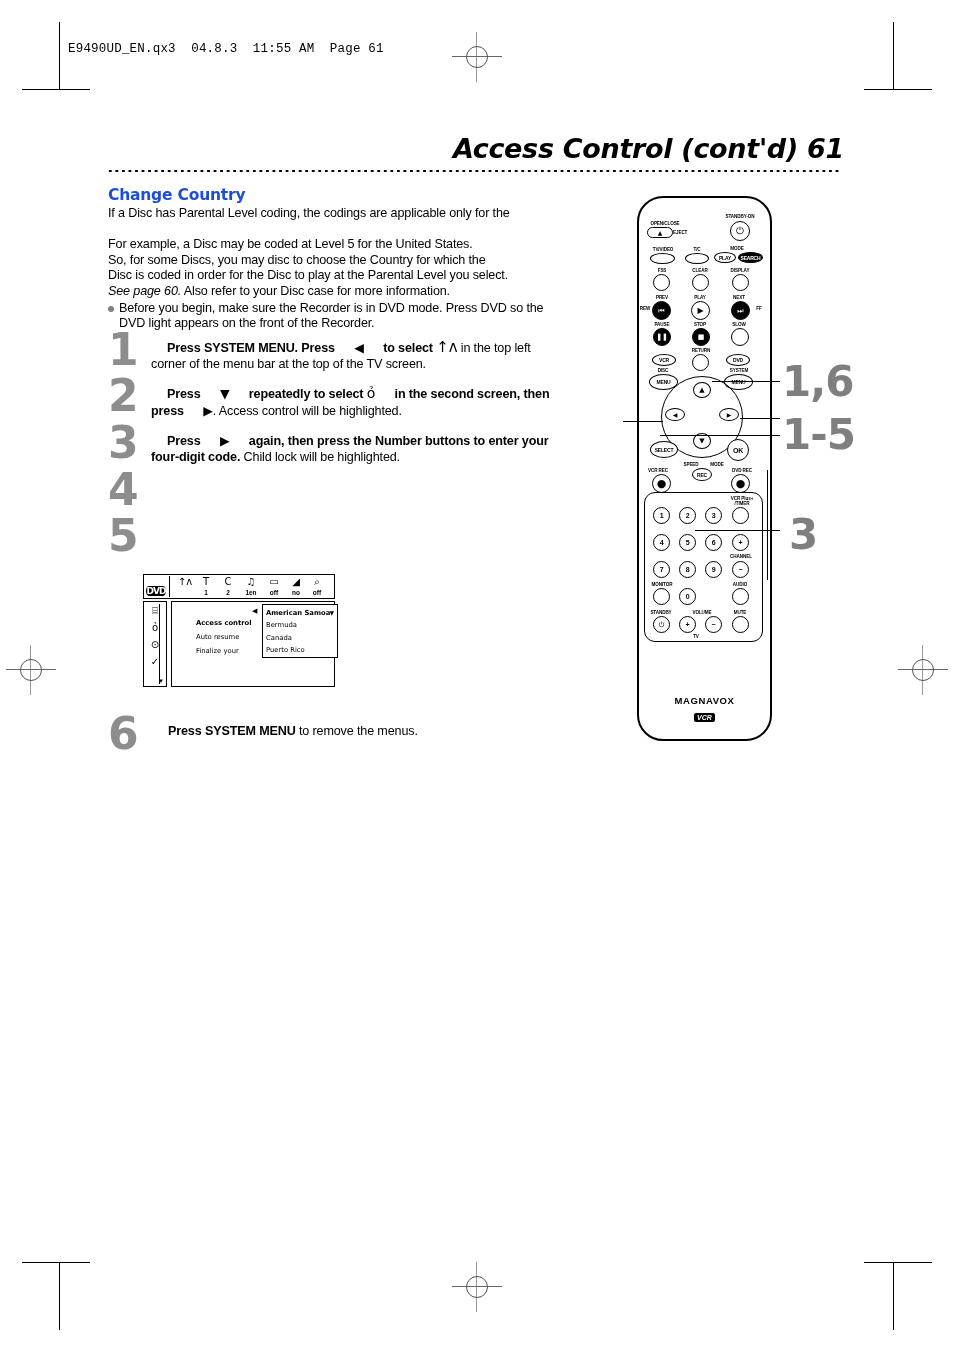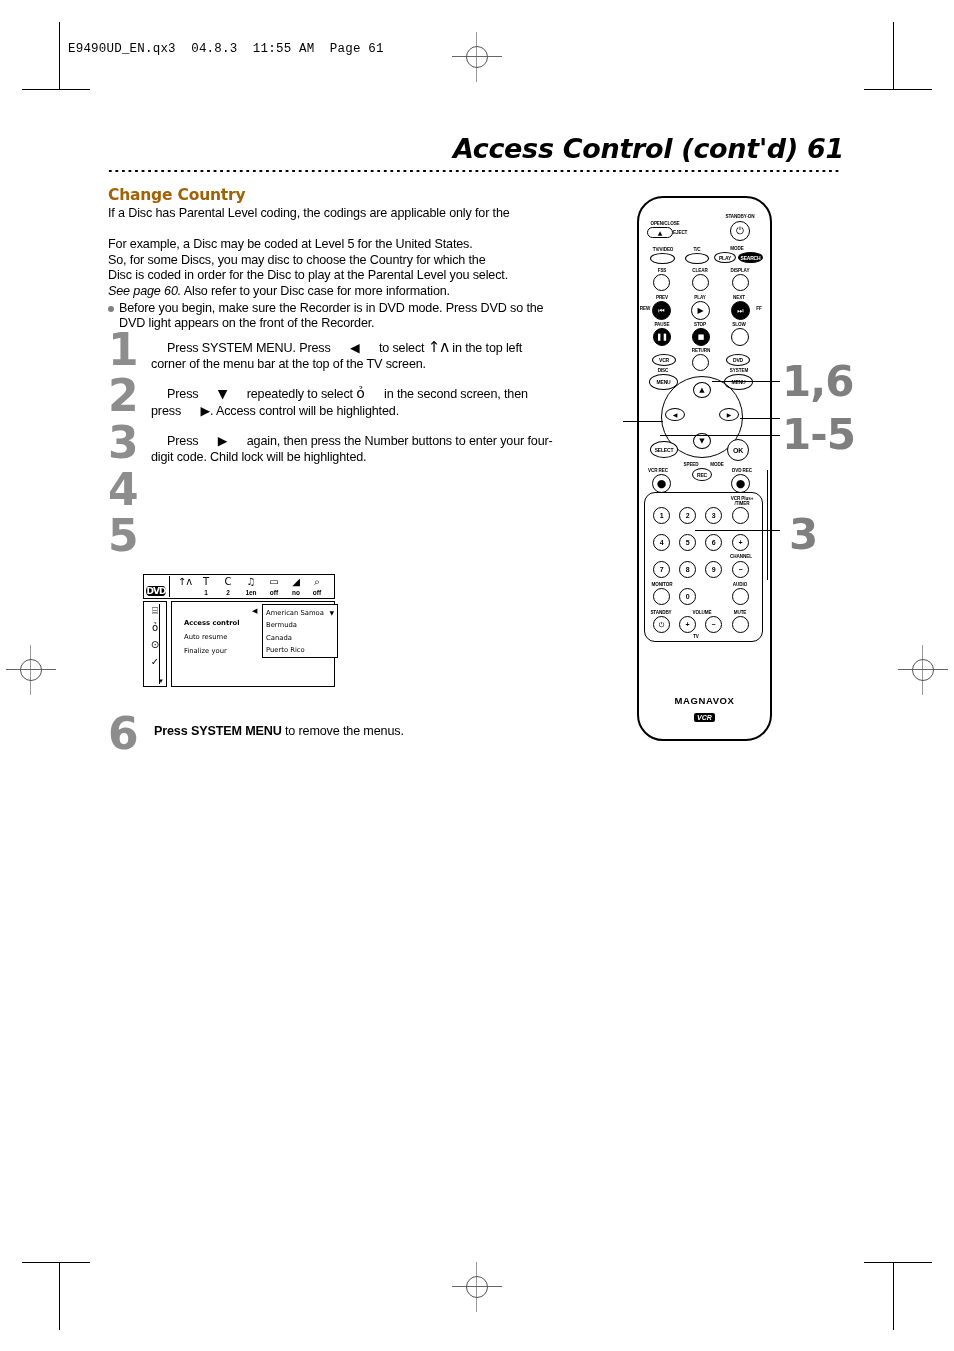--- a/index.html
+++ b/index.html
@@ -35,21 +35,21 @@
   #titlerule{
     left:107px;top:168px;width:735px;height:6px;
     background-image:radial-gradient(circle, #000 1.15px, rgba(0,0,0,0) 1.3px);
     background-size:6.55px 6px;background-repeat:repeat-x;
   }
 
   
   #leftcol{left:108px;top:186px;width:450px;}
   h2.sec{
     font-family:"DejaVu Sans", sans-serif;
-    font-size:15.5px;font-weight:bold;margin:0 0 2px 0;color:#a16207;letter-spacing:-.2px;
+    font-size:15.5px;font-weight:bold;margin:0 0 2px 0;color:#1d4ed8;letter-spacing:-.2px;
   }
   p.body{
     margin:0;font-size:12.6px;line-height:15.6px;color:#000;letter-spacing:-.15px;
   }
   p.body .it{font-style:italic;}
   .bulletrow{display:flex;margin-top:1px;}
   .bulletrow .dot{
     width:6px;height:6px;border-radius:50%;background:#808080;
     flex:0 0 auto;margin:5px 5px 0 0;
   }
@@ -61,21 +61,21 @@
   .step .num{
     position:absolute;left:0;top:-8px;
     font-family:"DejaVu Sans", sans-serif;
     font-size:44px;font-weight:bold;color:#8d8d8d;line-height:44px;
     width:38px;text-align:left;letter-spacing:-2px;
   }
   .step .txt{
     margin-left:43px;font-size:12.6px;line-height:15.6px;color:#000;letter-spacing:-.15px;
     padding-top:4px;
   }
-  .step .txt b{font-weight:normal;padding-left:16px;}
+  .step .txt b{font-weight:bold;padding-left:16px;}
   .gly{font-family:"DejaVu Sans", sans-serif;}
 
   
   #osd{left:143px;top:574px;width:192px;height:113px;background:#fff;}
   #osdTop{position:relative;height:25px;border:1.2px solid #000;box-sizing:border-box;}
   #osdTop .dvdlogo{
     position:absolute;left:2px;top:11px;width:20px;height:10px;
     font-family:"DejaVu Sans", sans-serif;font-weight:bold;font-size:9px;
     color:#fff;background:#000;border-radius:3px/5px;text-align:center;line-height:10px;
     letter-spacing:-1px;
@@ -89,31 +89,31 @@
     position:absolute;left:0;top:0;width:24px;height:86px;border:1.2px solid #000;box-sizing:border-box;
     display:flex;flex-direction:column;align-items:center;padding-top:4px;gap:7px;
   }
   #osdLeftBar .sic{font-size:10px;line-height:10px;color:#000;font-family:"DejaVu Sans", sans-serif;}
   #osdLeftBar .scroll{position:absolute;right:1px;top:2px;bottom:2px;width:5px;border-left:1px solid #000;}
   #osdLeftBar .scroll:after{content:"▼";position:absolute;bottom:0;left:-2px;font-size:6px;}
   #osdBody{
     position:absolute;left:28px;top:0;right:0;height:86px;border:1.2px solid #000;box-sizing:border-box;
   }
   #osdBody .mitem{
-    position:absolute;left:12px;font-size:6.8px;color:#000;white-space:nowrap;
+    position:absolute;left:24px;font-size:6.8px;color:#000;white-space:nowrap;
     font-family:"DejaVu Sans", sans-serif;
   }
   #osdBody .mitem.sel{font-weight:bold;}
   #osdBody .arrowleft{position:absolute;left:80px;top:5px;font-size:7px;}
   #osdCountry{
     position:absolute;left:90px;top:2px;width:76px;height:54px;border:1.2px solid #000;
     box-sizing:border-box;background:#fff;padding:2px 3px;
   }
   #osdCountry .citem{font-size:6.8px;line-height:12.3px;color:#000;font-family:"DejaVu Sans", sans-serif;white-space:nowrap;}
-  #osdCountry .citem.first{font-weight:normal;}
+  #osdCountry .citem.first{font-weight:bold;}
   #osdCountry .chev{float:right;font-size:6px;}
 
   
   #remote{left:637px;top:196px;width:135px;height:545px;}
   #rbody{
     position:absolute;inset:0;border:2.6px solid #000;border-radius:26px;background:#fff;box-sizing:border-box;
   }
   .rlab{
     position:absolute;font-size:4.6px;font-weight:bold;color:#000;
     font-family:"Liberation Sans", sans-serif;text-align:center;white-space:nowrap;
@@ -294,21 +294,21 @@
         <div class="citem">Canada</div>
         <div class="citem">Puerto Rico</div>
       </div>
     </div>
   </div>
 </div>
 
 <div class="abs" style="left:108px;top:720px;width:450px;">
   <div style="position:relative;min-height:46px;">
     <div class="num" style="position:absolute;left:0;top:-8px;font-family:'DejaVu Sans',sans-serif;font-size:44px;font-weight:bold;color:#8d8d8d;line-height:44px;letter-spacing:-2px;">6</div>
-    <div style="margin-left:46px;font-size:12.6px;line-height:15.6px;padding-top:4px;letter-spacing:-.15px;">
+    <div style="margin-left:60px;font-size:12.6px;line-height:15.6px;padding-top:4px;letter-spacing:-.15px;">
       <b>Press SYSTEM MENU</b><span> to remove the menus.</span>
     </div>
   </div>
 </div>
 
 <div class="abs" id="remote">
   <div id="rbody"></div>
 
   <div class="rlab" style="left:5px;top:25px;width:46px;">OPEN/CLOSE</div>
   <div class="rbtn" style="left:10px;top:31px;width:26px;height:11px;border-radius:6px;">

